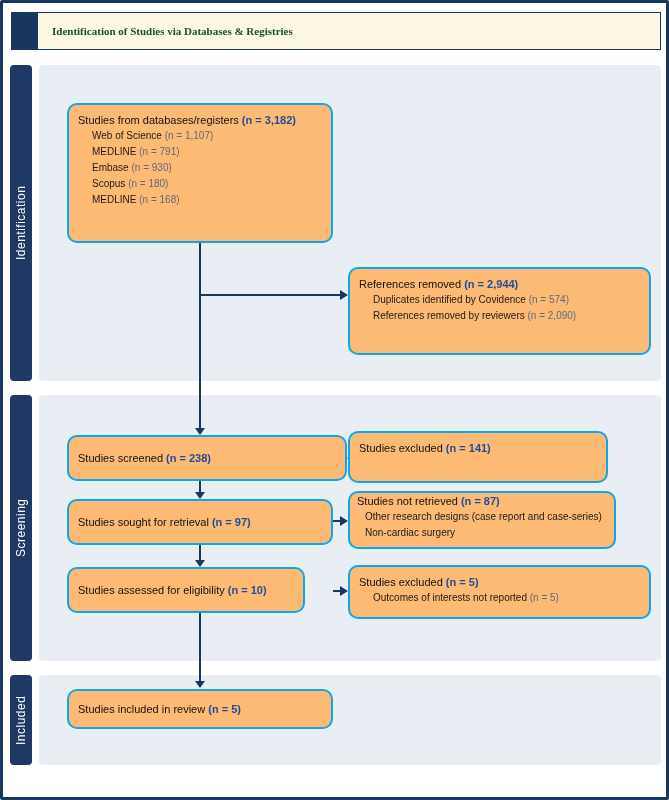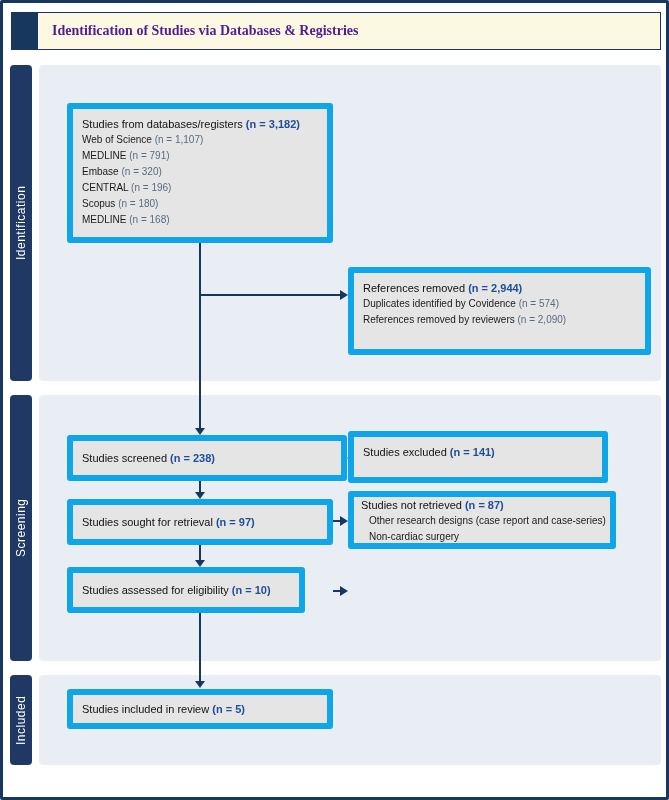--- a/index.html
+++ b/index.html
@@ -10,39 +10,39 @@
   }
   .banner {
     position:absolute; left:8px; top:9px; width:650px; height:38px;
     background:#FDF8E2; border:1px solid #17375E; box-sizing:border-box;
   }
   .banner-block {
     position:absolute; left:0; top:0; width:26px; height:100%; background:#17375E;
   }
   .banner-title {
     position:absolute; left:40px; top:0; height:100%; display:flex; align-items:center;
-    font-family:"Liberation Serif", serif; font-weight:bold; font-size:14px; color:#4c1d95;
+    font-family:"Liberation Serif", serif; font-weight:bold; font-size:11px; color:#14532d;
   }
   .panel {
     position:absolute; left:36px; width:622px; background:#E9EEF4; border-radius:4px;
   }
   .vlabel {
     position:absolute; left:7px; width:22px; background:#1F3864; border-radius:4px;
     display:flex; align-items:center; justify-content:center;
     writing-mode:vertical-rl; transform:rotate(180deg);
     color:#ffffff; font-size:12px; letter-spacing:0.5px;
   }
   .box {
-    position:absolute; background:#e5e5e5; border:6px solid #0ea5e9; border-radius:3px;
+    position:absolute; background:#fdba74; border:2px solid #0ea5e9; border-radius:10px;
     box-sizing:border-box; padding:7px 9px; font-size:11px; color:#111111;
   }
   .box.center { display:flex; align-items:center; padding-top:0; padding-bottom:0; }
   .title { line-height:16px; white-space:nowrap; }
   .title .npart { font-weight:bold; color:#1F4E99; }
-  .sub { font-size:10px; line-height:16px; white-space:nowrap; color:#1a1a1a; }
+  .sub { font-size:10px; line-height:16px; margin-left:14px; white-space:nowrap; color:#1a1a1a; }
   .sub .npart { color:#5a6b7f; }
   .hline, .vline { position:absolute; background:#17375E; }
   .vline { width:2px; }
   .hline { height:2px; }
   .arr-down {
     position:absolute; width:0; height:0;
     border-left:5px solid transparent; border-right:5px solid transparent;
     border-top:7px solid #17375E;
   }
   .arr-right {
@@ -90,22 +90,21 @@
   <div class="vline" style="left:196px; top:610px; height:68px;"></div>
   <div class="arr-down" style="left:192px; top:678px;"></div>
 
   <div class="hline" style="left:330px; top:587px; width:7px;"></div>
   <div class="arr-right" style="left:337px; top:583px;"></div>
 
   <div class="box" style="left:64px; top:100px; width:266px; height:140px;">
     <div class="title"><span>Studies from databases/registers </span><span class="npart">(n = 3,182)</span></div>
     <div class="sub"><span>Web of Science </span><span class="npart">(n = 1,107)</span></div>
     <div class="sub"><span>MEDLINE </span><span class="npart">(n = 791)</span></div>
-    <div class="sub"><span>Embase </span><span class="npart">(n = 320)</span></div>
-    <div class="sub"><span>CENTRAL </span><span class="npart">(n = 196)</span></div>
+    <div class="sub"><span>Embase </span><span class="npart">(n = 930)</span></div>
     <div class="sub"><span>Scopus </span><span class="npart">(n = 180)</span></div>
     <div class="sub"><span>MEDLINE </span><span class="npart">(n = 168)</span></div>
   </div>
 
   <div class="box" style="left:345px; top:264px; width:303px; height:88px;">
     <div class="title"><span>References removed </span><span class="npart">(n = 2,944)</span></div>
     <div class="sub"><span>Duplicates identified by Covidence </span><span class="npart">(n = 574)</span></div>
     <div class="sub"><span>References removed by reviewers </span><span class="npart">(n = 2,090)</span></div>
   </div>
 
@@ -124,18 +123,22 @@
   <div class="box" style="left:345px; top:488px; width:268px; height:58px; padding:0 7px;">
     <div class="title"><span>Studies not retrieved </span><span class="npart">(n = 87)</span></div>
     <div class="sub" style="margin-left:8px;"><span>Other research designs (case report and case-series)</span></div>
     <div class="sub" style="margin-left:8px;"><span>Non-cardiac surgery</span></div>
   </div>
 
   <div class="box center" style="left:64px; top:564px; width:238px; height:46px;">
     <div class="title"><span>Studies assessed for eligibility </span><span class="npart">(n = 10)</span></div>
   </div>
 
+  <div class="box" style="left:345px; top:562px; width:303px; height:54px;">
+    <div class="title"><span>Studies excluded </span><span class="npart">(n = 5)</span></div>
+    <div class="sub"><span>Outcomes of interests not reported </span><span class="npart">(n = 5)</span></div>
+  </div>
 
   <div class="box center" style="left:64px; top:686px; width:266px; height:40px;">
     <div class="title"><span>Studies included in review </span><span class="npart">(n = 5)</span></div>
   </div>
 
 </div>
 
 </body></html>

